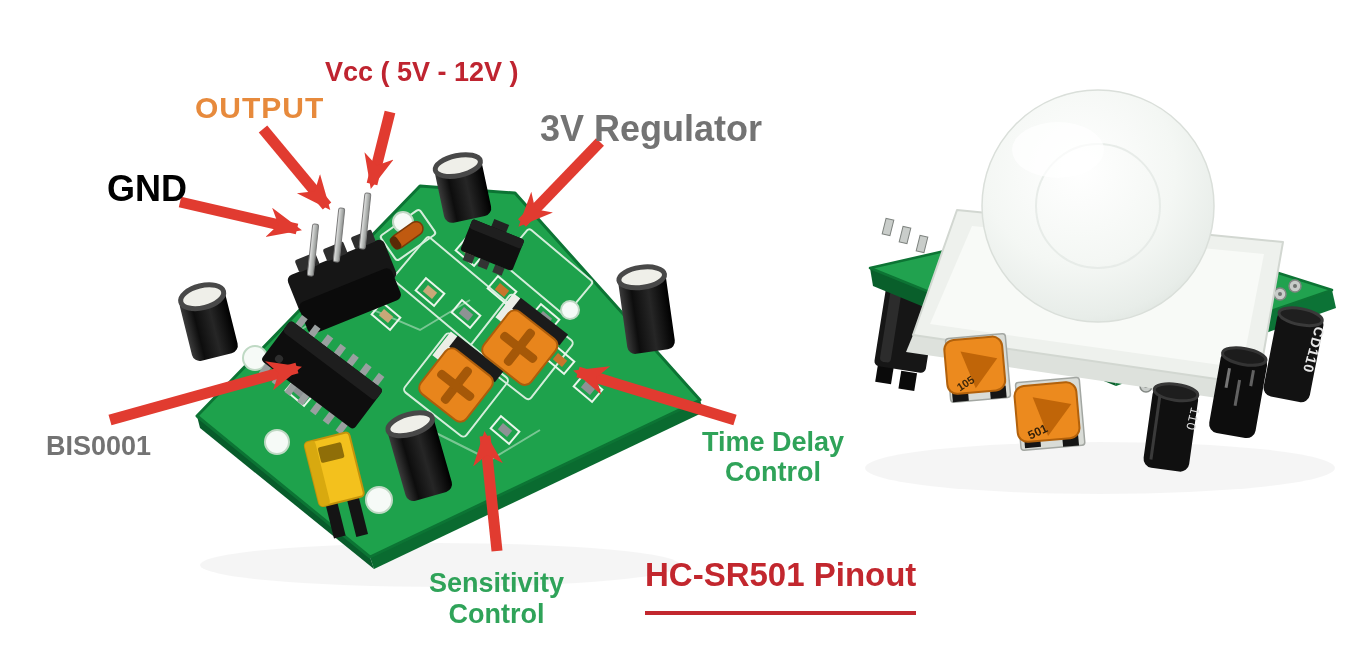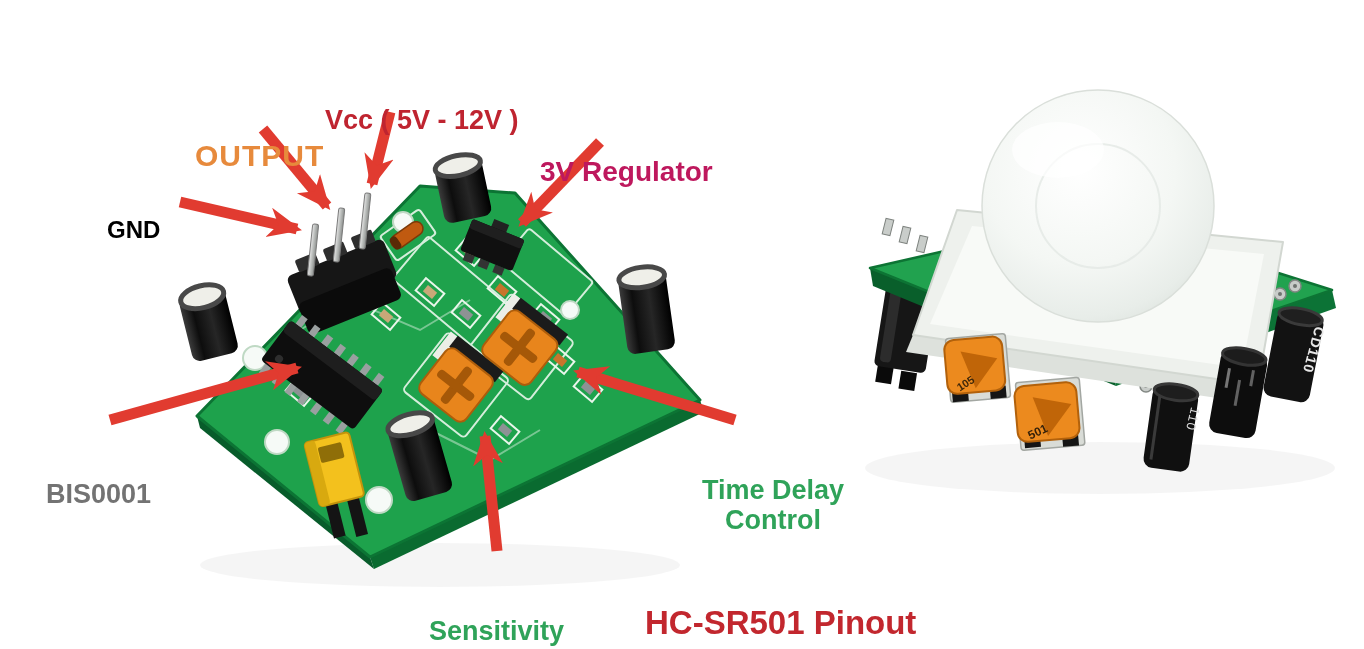--- a/index.html
+++ b/index.html
@@ -9,26 +9,25 @@
     background:#ffffff;
     overflow:hidden;
     font-family:"Liberation Sans","DejaVu Sans",sans-serif;
   }
   .canvas svg{position:absolute;left:0;top:0;}
   .lbl{
     position:absolute;
     font-weight:bold;
     white-space:nowrap;
     line-height:1.1;
-    margin-top:48px;
   }
-  .lbl-gnd{left:107px;top:169px;font-size:24px;color:#000000;}
+  .lbl-gnd{left:107px;top:169px;font-size:36px;color:#000000;}
   .lbl-output{left:195px;top:91px;font-size:30px;color:#E78A3C;letter-spacing:1px;}
   .lbl-vcc{left:325px;top:58px;font-size:27px;color:#BF2430;}
-  .lbl-regulator{left:540px;top:109px;font-size:28px;color:#be185d;}
+  .lbl-regulator{left:540px;top:109px;font-size:36px;color:#737373;}
   .lbl-bis{left:46px;top:432px;font-size:27px;color:#737373;}
   .lbl-timedelay{left:688px;top:427px;width:170px;font-size:27px;color:#2FA359;
     text-align:center;white-space:normal;line-height:30px;}
   .lbl-sensitivity{left:418px;top:568px;width:157px;font-size:27px;color:#2FA359;
     text-align:center;white-space:normal;line-height:31px;}
   .lbl-title{left:645px;top:557px;font-size:33px;color:#C2272E;
     border-bottom:4px solid #C2272E;padding-bottom:18px;}
 </style>
 </head>
 <body>

